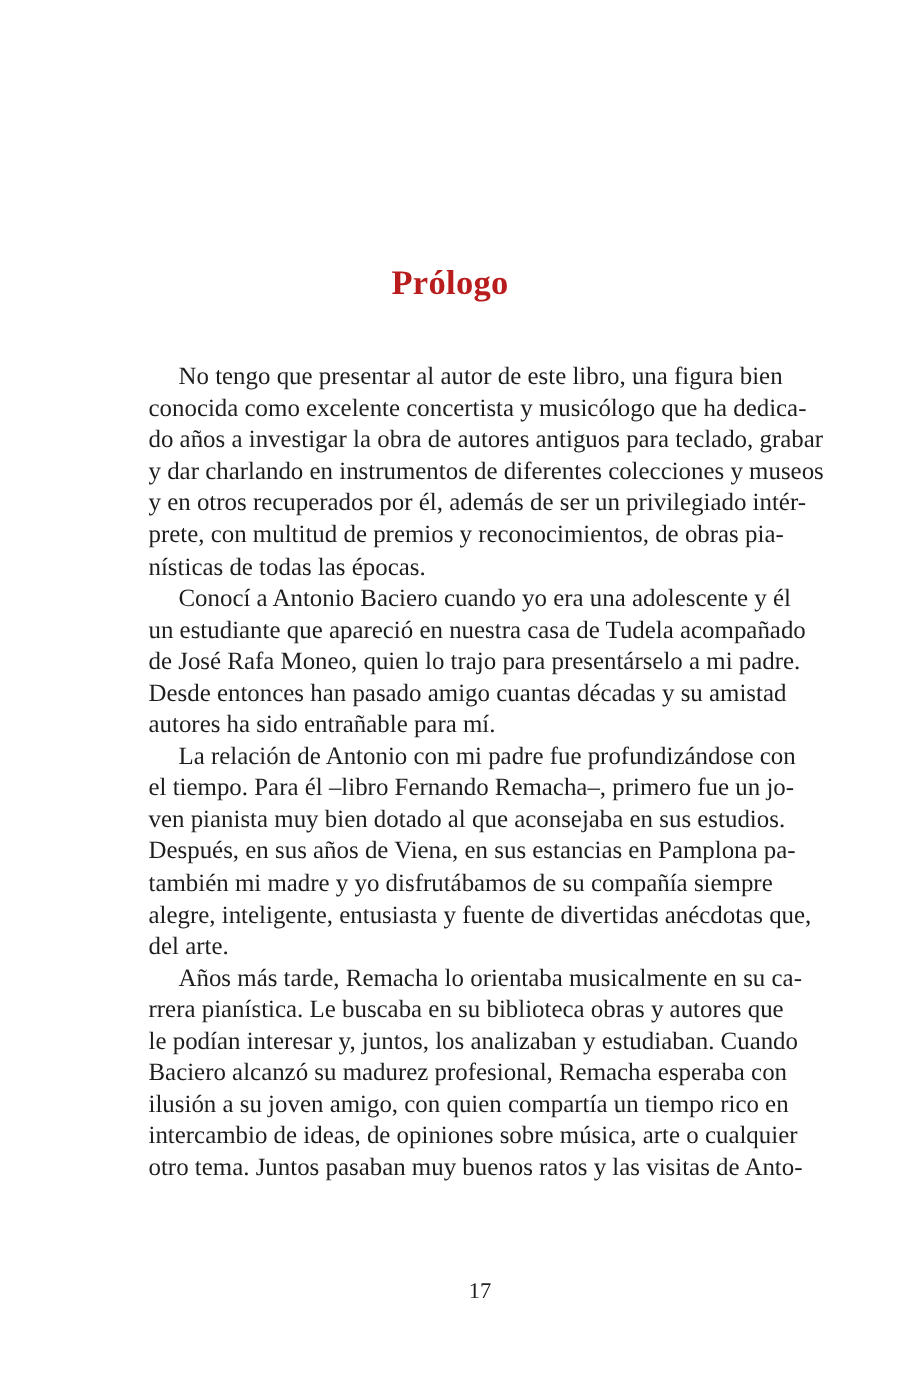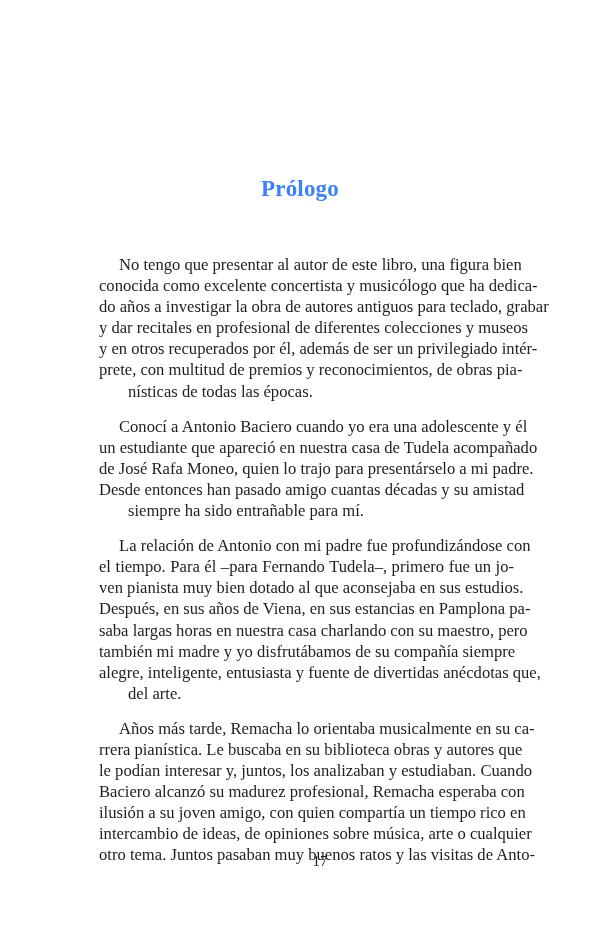--- a/index.html
+++ b/index.html
@@ -25,21 +25,21 @@
     .chapter-title {
       position: absolute;
       top: 176px;
       left: 0;
       width: 600px;
       text-align: center;
       font-family: "Liberation Serif", serif;
       font-weight: bold;
       font-size: 23px;
       letter-spacing: 0.2px;
-      color: #3b82f6;
+      color: #b91c1c;
       margin: 0;
     }
     .body-text {
       position: absolute;
       top: 240px;
       left: 99px;
       width: 415px;
     }
     .line {
       display: block;
@@ -47,25 +47,23 @@
       line-height: 21.1px;
       font-family: "Liberation Serif", serif;
       font-size: 16.6px;
       white-space: nowrap;
       text-align: justify;
       text-align-last: justify;
       color: #1e1e1e;
     }
     .line.last {
       text-align-last: left;
-      margin-left: 29px;
     }
     .line.indent {
       padding-left: 20px;
-      margin-top: 14px;
     }
     .page-number {
       position: absolute;
       top: 853px;
       left: 0;
       width: 600px;
       text-align: center;
       font-family: "Liberation Serif", serif;
       font-size: 15px;
       color: #1e1e1e;
@@ -77,40 +75,39 @@
 
 <div class="page">
   <h1 class="chapter-title">Prólogo</h1>
 
   <div class="body-text">
 
     <div>
       <span class="line indent">No tengo que presentar al autor de este libro, una figura bien</span>
       <span class="line">conocida como excelente concertista y musicólogo que ha dedica-</span>
       <span class="line">do años a investigar la obra de autores antiguos para teclado, grabar</span>
-      <span class="line">y dar recitales en profesional de diferentes colecciones y museos</span>
+      <span class="line">y dar charlando en instrumentos de diferentes colecciones y museos</span>
       <span class="line">y en otros recuperados por él, además de ser un privilegiado intér-</span>
       <span class="line">prete, con multitud de premios y reconocimientos, de obras pia-</span>
       <span class="line last">nísticas de todas las épocas.</span>
     </div>
 
     <div>
       <span class="line indent">Conocí a Antonio Baciero cuando yo era una adolescente y él</span>
       <span class="line">un estudiante que apareció en nuestra casa de Tudela acompañado</span>
       <span class="line">de José Rafa Moneo, quien lo trajo para presentárselo a mi padre.</span>
       <span class="line">Desde entonces han pasado amigo cuantas décadas y su amistad</span>
-      <span class="line last">siempre ha sido entrañable para mí.</span>
+      <span class="line last">autores ha sido entrañable para mí.</span>
     </div>
 
     <div>
       <span class="line indent">La relación de Antonio con mi padre fue profundizándose con</span>
-      <span class="line">el tiempo. Para él –para Fernando Tudela–, primero fue un jo-</span>
+      <span class="line">el tiempo. Para él –libro Fernando Remacha–, primero fue un jo-</span>
       <span class="line">ven pianista muy bien dotado al que aconsejaba en sus estudios.</span>
       <span class="line">Después, en sus años de Viena, en sus estancias en Pamplona pa-</span>
-      <span class="line">saba largas horas en nuestra casa charlando con su maestro, pero</span>
       <span class="line">también mi madre y yo disfrutábamos de su compañía siempre</span>
       <span class="line">alegre, inteligente, entusiasta y fuente de divertidas anécdotas que,</span>
       <span class="line last">del arte.</span>
     </div>
 
     <div>
       <span class="line indent">Años más tarde, Remacha lo orientaba musicalmente en su ca-</span>
       <span class="line">rrera pianística. Le buscaba en su biblioteca obras y autores que</span>
       <span class="line">le podían interesar y, juntos, los analizaban y estudiaban. Cuando</span>
       <span class="line">Baciero alcanzó su madurez profesional, Remacha esperaba con</span>

